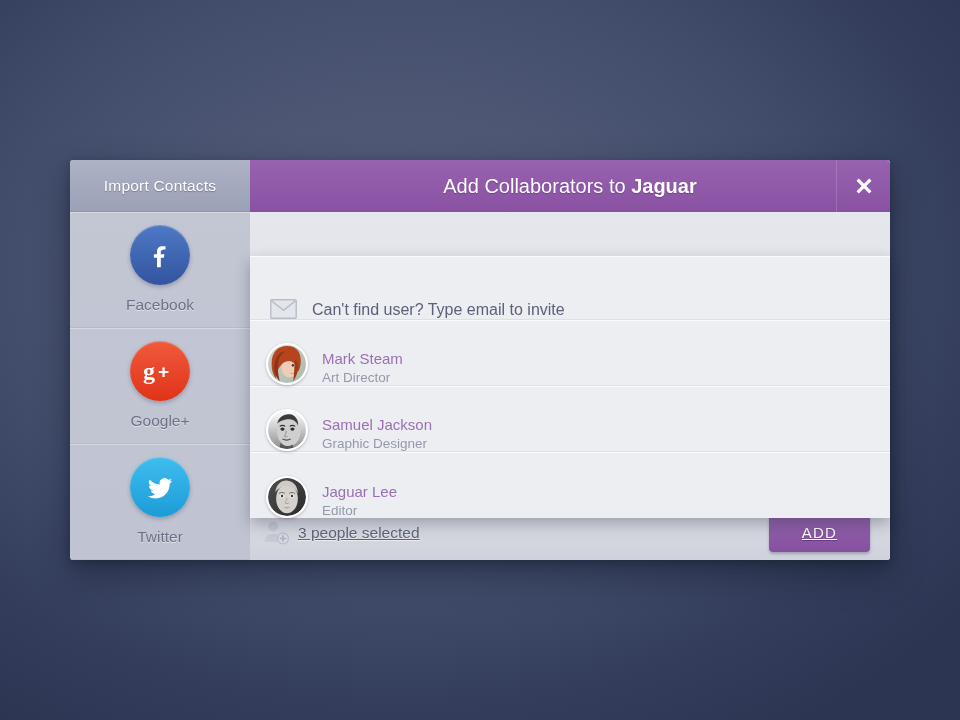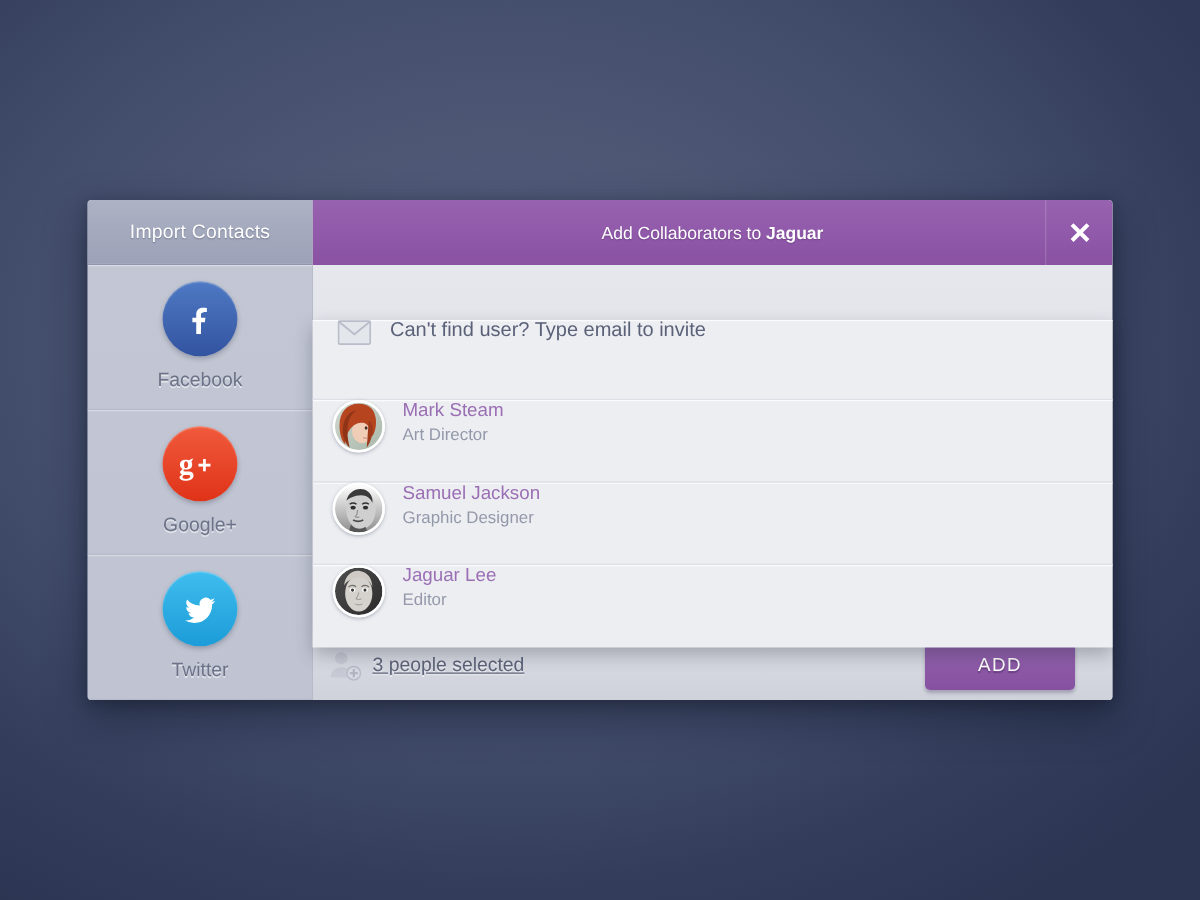--- a/index.html
+++ b/index.html
@@ -102,21 +102,21 @@
   #titlebar {
     position: relative;
     height: 52px;
     background: linear-gradient(to bottom, #9762b0 0%, #8a51a3 100%);
     display: flex;
     align-items: center;
     justify-content: center;
     border-radius: 0 3px 0 0;
   }
   #titlebar-text {
-    font-size: 14px;
+    font-size: 20px;
     color: #ffffff;
     text-shadow: 0 1px 1px rgba(80,40,100,0.45);
   }
   #titlebar-text b { font-weight: bold; }
   #close-button {
     position: absolute;
     right: 0; top: 0;
     width: 54px; height: 52px;
     display: flex;
     align-items: center;
@@ -172,49 +172,50 @@
   }
   #footer-icon { margin-left: 12px; margin-right: 8px; display: flex; }
   #footer-text {
     font-size: 15.5px;
     color: #5e6479;
     text-shadow: 0 1px 0 rgba(255,255,255,0.5);
     text-decoration: underline;
   }
   #add-button {
     position: absolute;
-    right: 30px; top: 50%;
+    right: 20px; top: 50%;
     transform: translateY(-50%);
-    width: 120px; height: 38px;
+    width: 101px; height: 38px;
     border: none;
     border-radius: 4px;
     background: linear-gradient(to bottom, #9565ae 0%, #8550a0 100%);
     color: #ffffff;
     font-size: 15px;
     font-family: "Liberation Sans", sans-serif;
     letter-spacing: 1.2px;
     text-shadow: 0 1px 1px rgba(70,34,90,0.5);
     box-shadow: 0 2px 3px rgba(60,40,80,0.3),
                 inset 0 1px 0 rgba(255,255,255,0.2);
     cursor: pointer;
+    text-decoration: underline;
   }
 
   
   #dropdown {
     position: absolute;
     left: 250px;
     top: 256px;
     width: 640px;
     background: #eceef2;
     box-shadow: 0 6px 14px rgba(20,26,48,0.30);
     z-index: 20;
   }
   .result-row {
     display: flex;
-    align-items: flex-start;
+    align-items: flex-end;
     height: 66px;
     border-bottom: 1px solid #dde0e6;
     box-shadow: inset 0 1px 0 rgba(255,255,255,0.75);
     cursor: pointer;
   }
   .result-row:last-child { border-bottom: none; }
   #invite-row { height: 64px; }
   #invite-icon { margin-left: 20px; margin-right: 15px; display: flex; }
   #invite-text {
     font-size: 16px;

